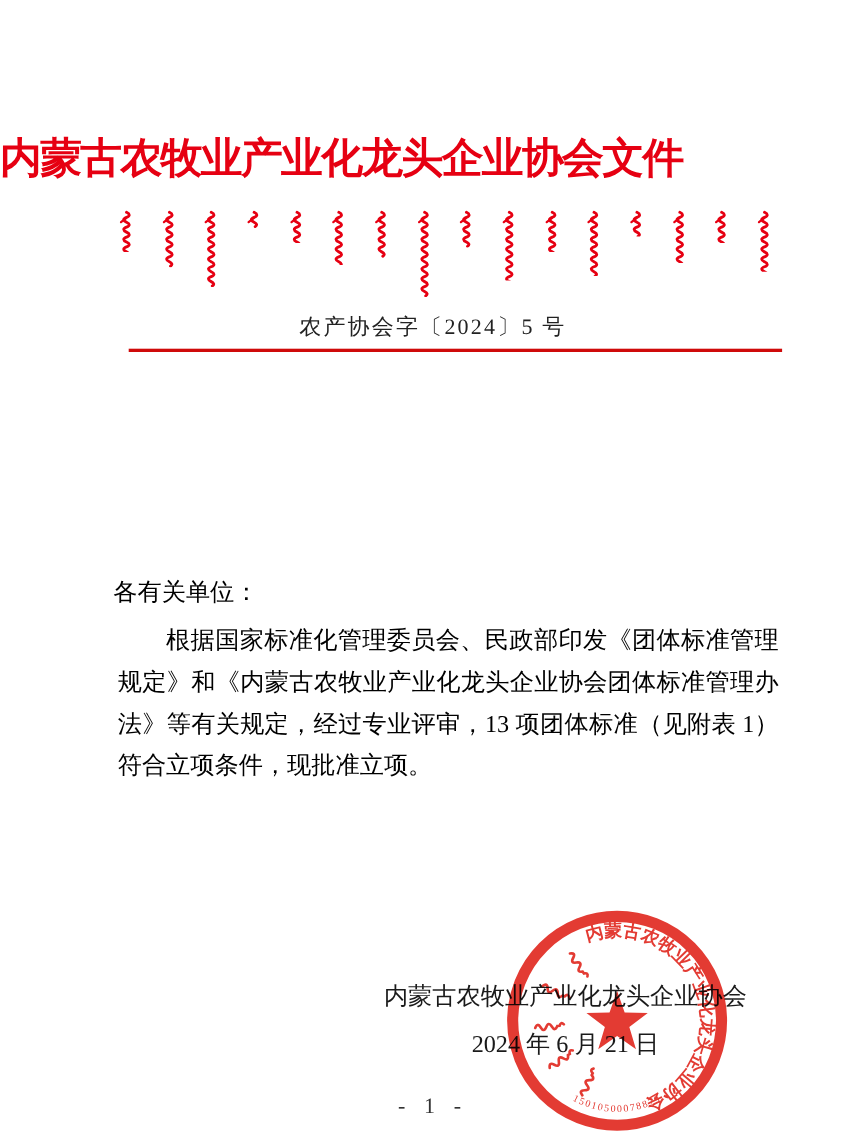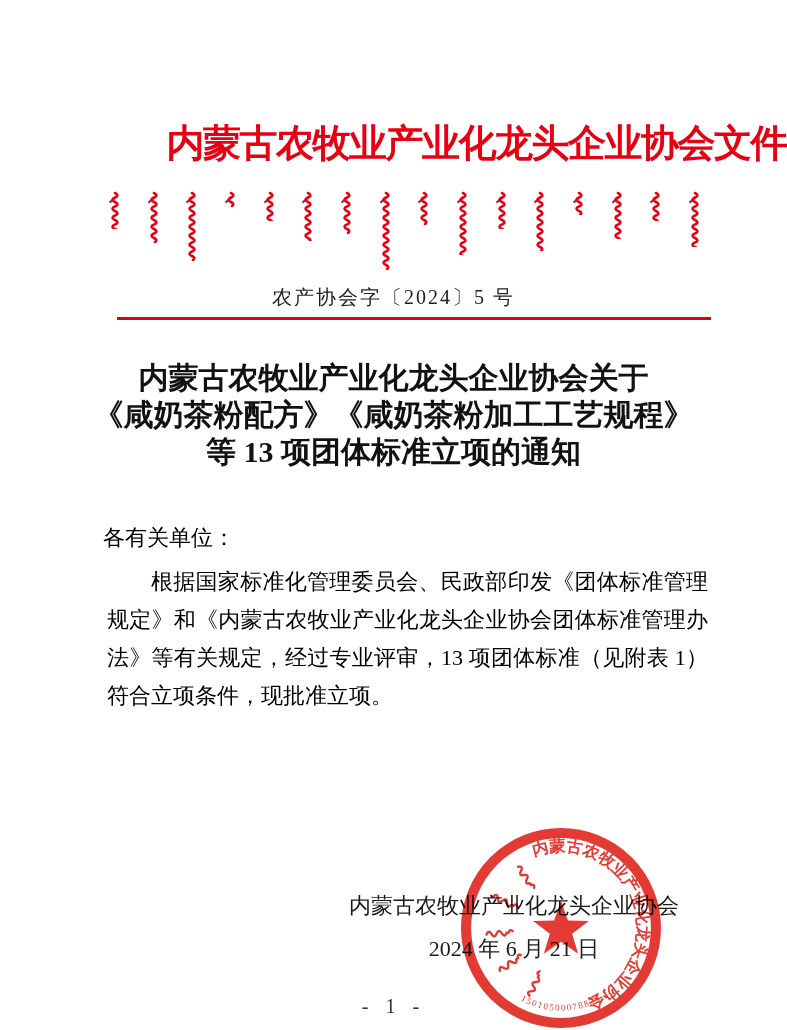--- a/index.html
+++ b/index.html
@@ -3,21 +3,21 @@
 <meta charset="utf-8">
 <style>
   html,body{margin:0;padding:0;background:#ffffff;}
   .page{
     position:relative; width:787px; height:1030px; background:#ffffff;
     font-family:"Liberation Serif","DejaVu Serif",serif;
     overflow:hidden;
   }
   .header-title{
     position:absolute; top:118px; left:0; width:787px;
-    text-align:right; font-size:38px; font-weight:bold; letter-spacing:-1.5px;
+    text-align:left; font-size:38px; font-weight:bold; letter-spacing:-1.5px;
     color:var(--header-red,#e60012); white-space:nowrap;
   }
   .mongolian-banner{
     position:absolute; top:191px; left:108px; width:594px; height:84px;
     display:flex; justify-content:space-between; align-items:flex-start;
   }
   .doc-number{
     position:absolute; top:284px; left:0; width:787px; text-align:center;
     font-size:20px; color:#222222; letter-spacing:2px;
   }
@@ -123,25 +123,20 @@
       <svg width="14" height="56" viewBox="0 0 14 56">
         <path d="M7,2 q5,2.5 0,4.5 q-5,2 0,4.5 q5,2.5 0,4.5 q-5,2 0,4.5 q5,2.5 0,4.5 q-5,2 0,4.5 q5,2.5 0,4.5 q-5,2 0,4.5 q5,2.5 0,4.5 q-5,2 0,4.5 q5,2.5 0,4.5 q-5,2 0,4.5 q4,2 1,4" fill="none" stroke="#e60012" stroke-width="2.6" stroke-linecap="round"></path>
         <path d="M7,7 l-5,4" fill="none" stroke="#e60012" stroke-width="2" stroke-linecap="round"></path>
       </svg>
     </div>
 
   <div class="doc-number">农产协会字〔2024〕5 号</div>
 
   <div class="red-line"></div>
 
-  <div class="notice-title">
-    <div>内蒙古农牧业产业化龙头企业协会关于</div>
-    <div>《咸奶茶粉配方》《咸奶茶粉加工工艺规程》</div>
-    <div>等 13 项团体标准立项的通知</div>
-  </div>
 
   <div class="notice-body">
     <div class="salutation">各有关单位：</div>
     <p>根据国家标准化管理委员会、民政部印发《团体标准管理规定》和《内蒙古农牧业产业化龙头企业协会团体标准管理办法》等有关规定，经过专业评审，13 项团体标准（见附表 1）符合立项条件，现批准立项。</p>
   </div>
 
   <div class="signature-block">
     <div>内蒙古农牧业产业化龙头企业协会</div>
     <div>2024 年 6 月 21 日</div>
   </div>

